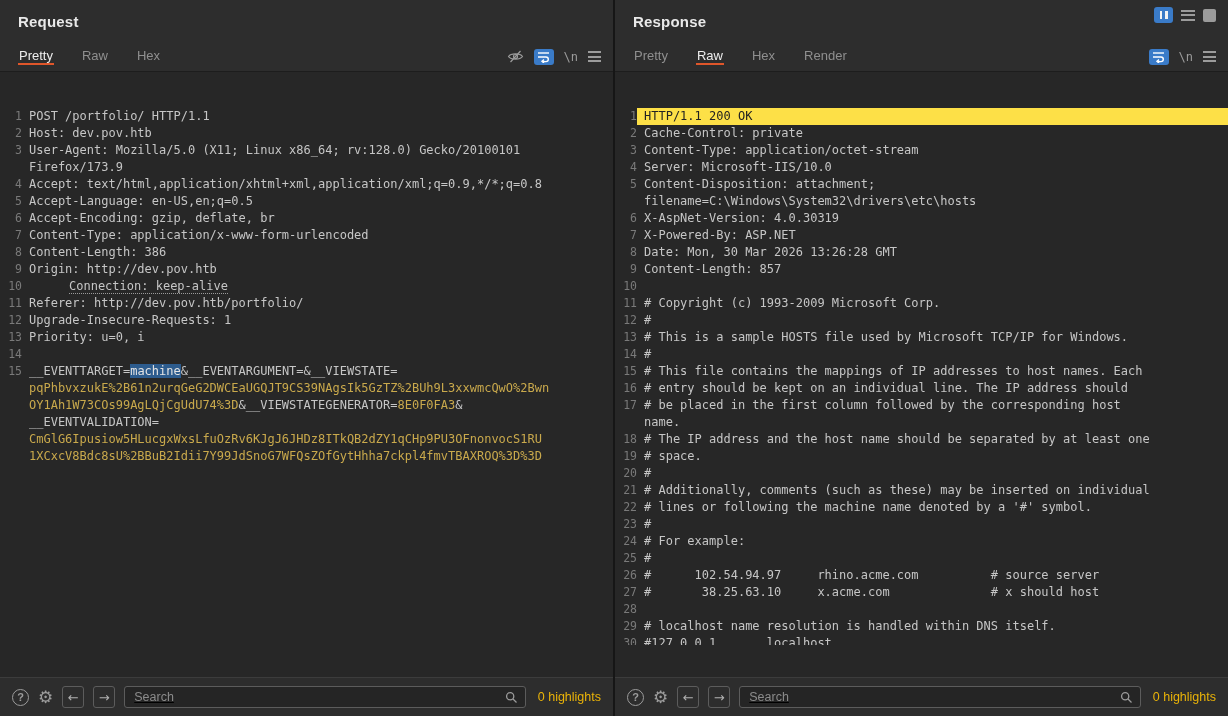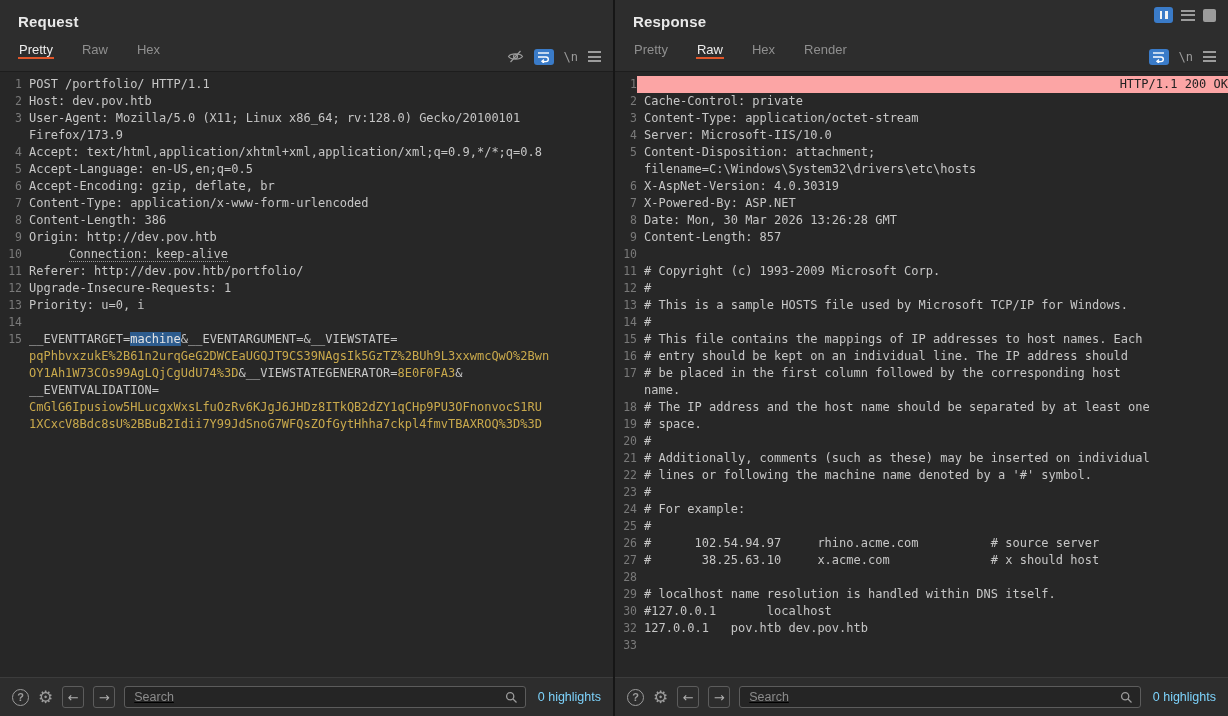--- a/index.html
+++ b/index.html
@@ -2,28 +2,28 @@
 <html><head>
 <meta charset="utf-8">
 <style>
   * { box-sizing: border-box; }
   html,body { margin:0; padding:0; }
   body {
     width:1228px; height:716px; overflow:hidden;
     background:#262626; font-family:"Liberation Sans", sans-serif;
   }
   .app { display:flex; width:1228px; height:716px; }
-  .panel { width:613px; display:flex; flex-direction:column; background:#272727; }
+  .panel { width:613px; display:flex; flex-direction:column; background:#272727;gap:32px; }
   .vdivider { width:2px; background:#161616; height:716px; }
 
   
   .panel-header { background:#2d2d2d; border-bottom:1px solid #1d1d1d; flex:none; }
   .title-row { height:42px; display:flex; align-items:center; padding-left:18px; position:relative; }
   .title { color:#e9e9e9; font-size:15px; font-weight:bold; letter-spacing:.2px; }
-  .tabs-row { height:29px; display:flex; align-items:flex-start; padding-left:18px; position:relative; }
+  .tabs-row { height:29px; display:flex; align-items:center; padding-left:18px; position:relative; }
   .tab { font-size:13px; color:#8f8f8f; margin-right:27px; display:flex; align-items:center;
          border-bottom:2px solid transparent; padding:0 1px; cursor:default; }
   .tab.active { color:#ededed; border-bottom-color:#e0562a; }
   .tab-icons { position:absolute; right:12px; top:0; height:100%; display:flex; align-items:center; gap:10px; }
 
   .wrap-btn { width:20px; height:16px; background:#3a7bc8; border-radius:3px;
               display:flex; align-items:center; justify-content:center; }
   .nl-label { font-family:"DejaVu Sans Mono","Liberation Mono",monospace; font-size:12px; color:#9c9c9c; }
   .burger { display:flex; flex-direction:column; gap:2.5px; }
   .burger i { display:block; width:13px; height:2px; background:#9c9c9c; }
@@ -39,40 +39,40 @@
 
   
   .editor { flex:1; overflow:hidden; padding-top:4px; background:#272727;
             font-family:"DejaVu Sans Mono","Liberation Mono",monospace; font-size:12px; }
   .code-row { display:flex; height:17px; line-height:17px; }
   .lnum { flex:none; width:22px; text-align:right; color:#7a7a7a; font-size:11.5px; }
   .ltext { white-space:pre; padding-left:7px; color:#c6c6c6; }
   .seg-v { color:#c9a94c; }
   .seg-sel { background:#2d5c8e; color:#e3e3e3; }
   .seg-dot { border-bottom:1px dotted #9a9a9a;margin-left:40px; }
-  .code-row.hl .ltext { flex:1; background:#fca5a5;text-align:right; }
+  .code-row.hl .ltext { flex:1; background:#fde047; }
   .code-row.hl .ltext .seg { color:#222222; }
   .caret { display:inline-block; width:0; height:13px; border-left:2px solid #eaeaea; vertical-align:-2px; }
 
   
   .searchbar { flex:none; height:39px; background:#2d2d2d; border-top:1px solid #3c3c3c;
                display:flex; align-items:center; padding:0 12px; gap:9px; }
   .help-icon { width:17px; height:17px; border:1.5px solid #9c9c9c; border-radius:50%;
                display:flex; align-items:center; justify-content:center;
                font-size:11px; font-weight:bold; color:#9c9c9c; flex:none; }
   .gear-icon { font-size:17px; color:#9c9c9c; line-height:1; font-family:"DejaVu Sans",sans-serif; flex:none; }
   .nav-btn { width:22px; height:22px; border:1px solid #5c5c5c; border-radius:3px; background:transparent;
              color:#b0b0b0; font-size:13px; display:flex; align-items:center; justify-content:center;
              padding:0; flex:none; font-family:"DejaVu Sans",sans-serif; }
   .search-input-wrap { flex:1; height:22px; border:1px solid #5c5c5c; border-radius:3px;
                        background:#252525; display:flex; align-items:center; padding:0 7px;text-decoration:underline; }
   .search-input { flex:1; min-width:0; background:transparent; border:none; outline:none;
                   color:#cfcfcf; font-size:12.5px; font-family:"Liberation Sans",sans-serif; }
   .search-input::placeholder { color:#8b8b8b; }
-  .highlights { color:#7dd3fc; font-size:12.5px; white-space:nowrap; margin-left:3px; }
+  .highlights { color:#eab308; font-size:12.5px; white-space:nowrap; margin-left:3px; }
   svg.lineicon { display:block; }
 </style>
 </head>
 <body>
 
 <div class="app">
 
   <section class="panel">
     <div class="panel-header">
       <div class="title-row">

